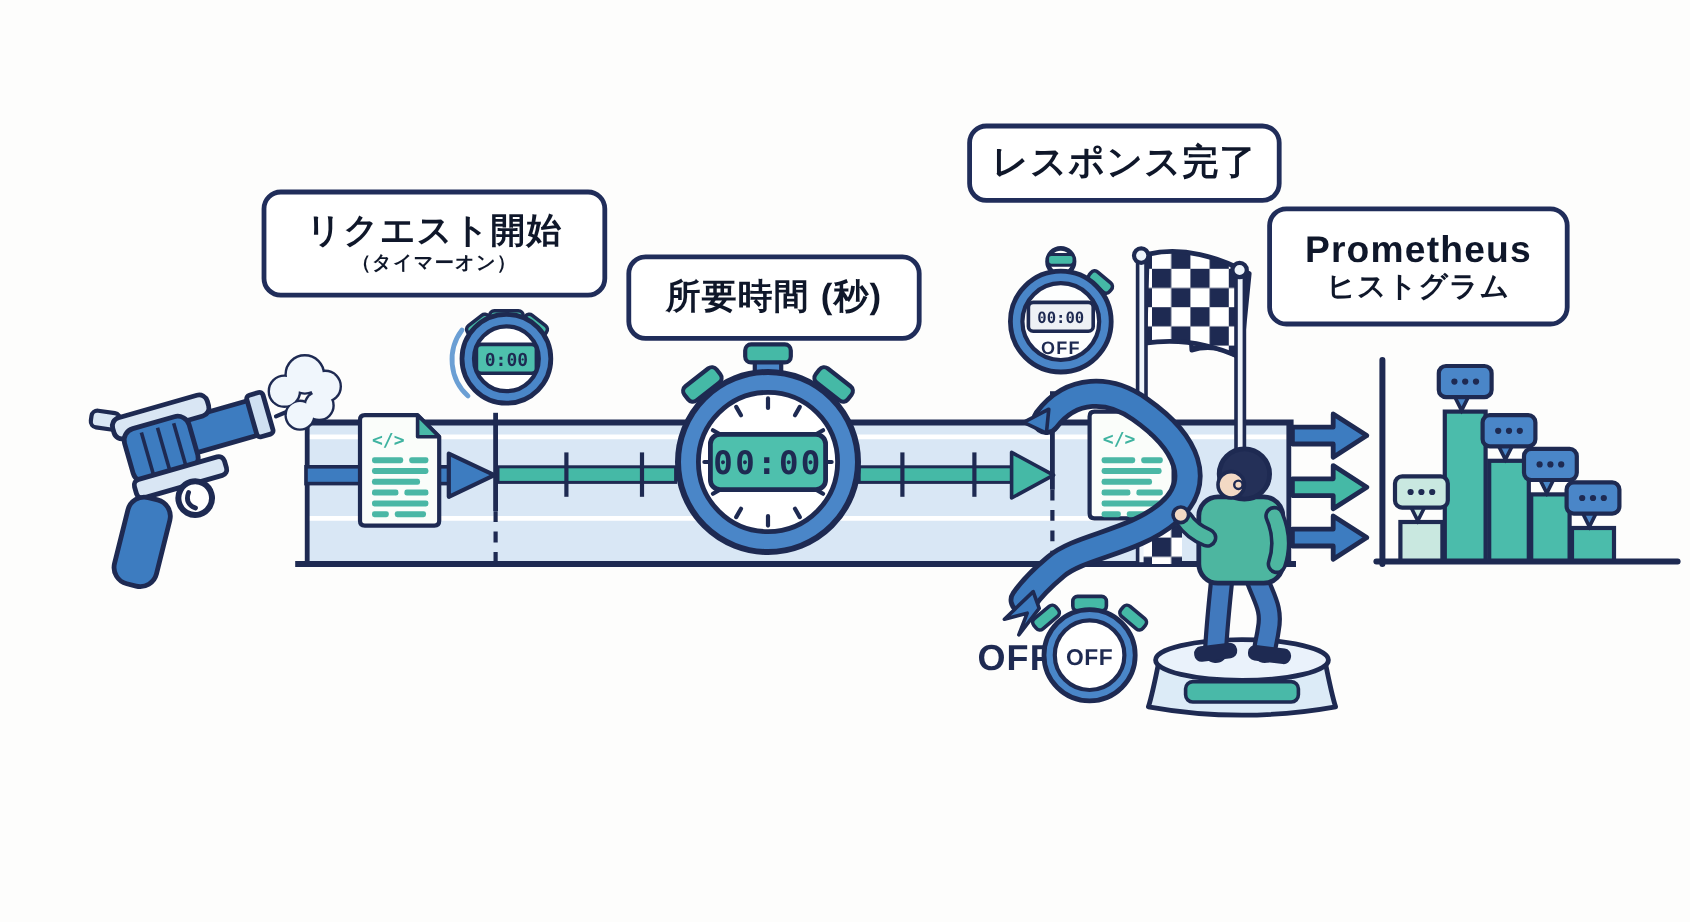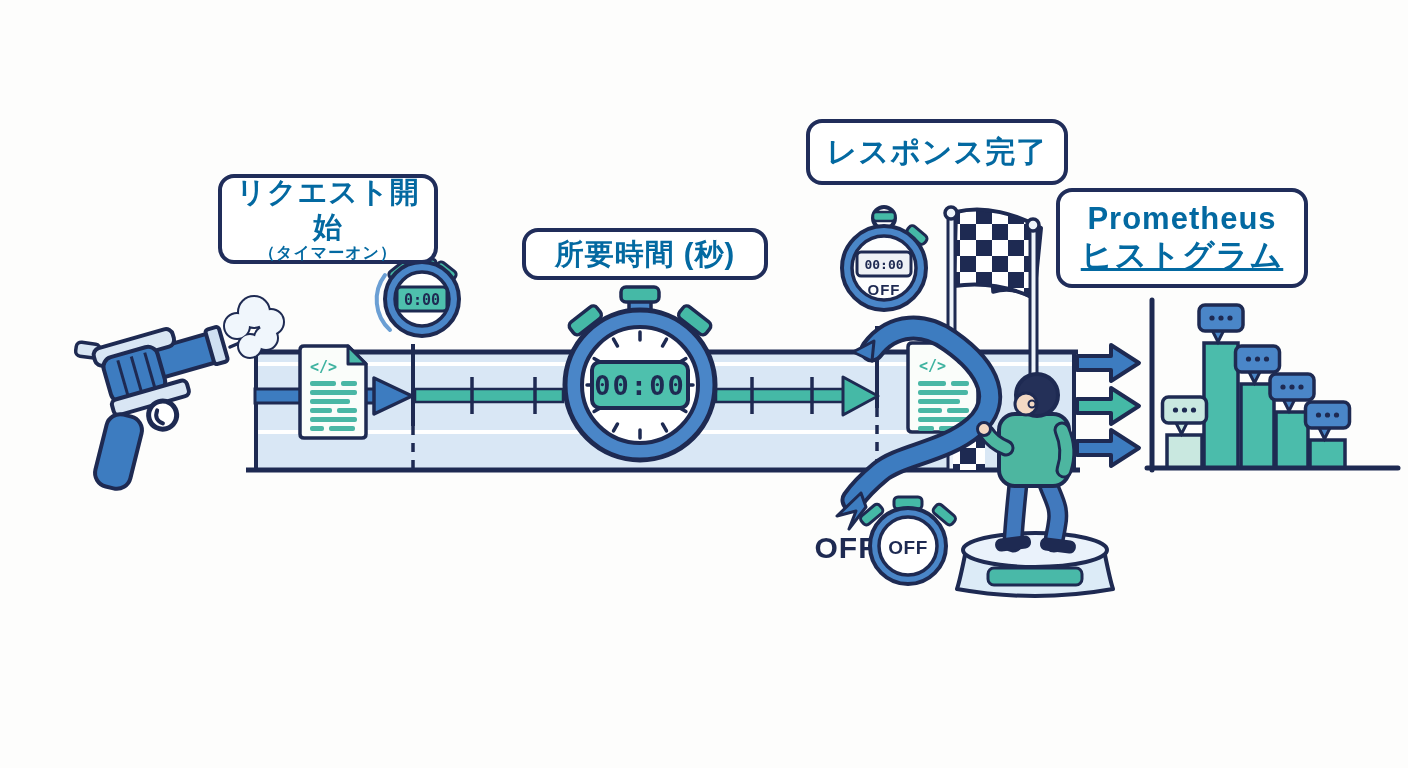--- a/index.html
+++ b/index.html
@@ -1,26 +1,26 @@
 <!DOCTYPE html>
 <html><head>
 <meta charset="utf-8">
 <style>
   html,body{margin:0;padding:0;background:#fdfdfc;}
   .canvas{position:relative;width:1408px;height:768px;background:#fdfdfc;overflow:hidden;
           font-family:"Liberation Sans","DejaVu Sans",sans-serif;}
   .label-box{position:absolute;box-sizing:border-box;background:#ffffff;border:4px solid #202d5a;
-             border-radius:16px;color:#0369a1;display:flex;flex-direction:column;align-items:center;
-             justify-content:center;font-weight:bold;line-height:1.18;letter-spacing:1px;text-align:center;margin-top:16px;}
-  .lb-request{left:218px;top:158px;width:220px;height:90px;font-size:29px;}
+             border-radius:16px;color:#0f172a;display:flex;flex-direction:column;align-items:center;
+             justify-content:center;font-weight:bold;line-height:1.18;letter-spacing:1px;text-align:center;}
+  .lb-request{left:218px;top:158px;width:288px;height:90px;font-size:29px;}
   .lb-request .sub{font-size:16px;}
-  .lb-elapsed{left:522px;top:212px;width:246px;height:52px;font-size:29px;}
+  .lb-elapsed{left:522px;top:212px;width:246px;height:72px;font-size:29px;}
   .lb-response{left:806px;top:103px;width:262px;height:66px;font-size:30px;}
   .lb-prom{left:1056px;top:172px;width:252px;height:100px;font-size:31px;}
-  .lb-prom .sub{font-size:32px;text-decoration:underline;}
+  .lb-prom .sub{font-size:24px;}
   svg text{font-family:"Liberation Sans","DejaVu Sans",sans-serif;}
   svg .seg{font-family:"DejaVu Sans Mono","Liberation Mono",monospace;font-weight:bold;}
 </style>
 </head>
 <body>
 
 <div class="canvas">
 
 <svg width="1408" height="768" viewBox="0 0 1408 768">
   <defs>

